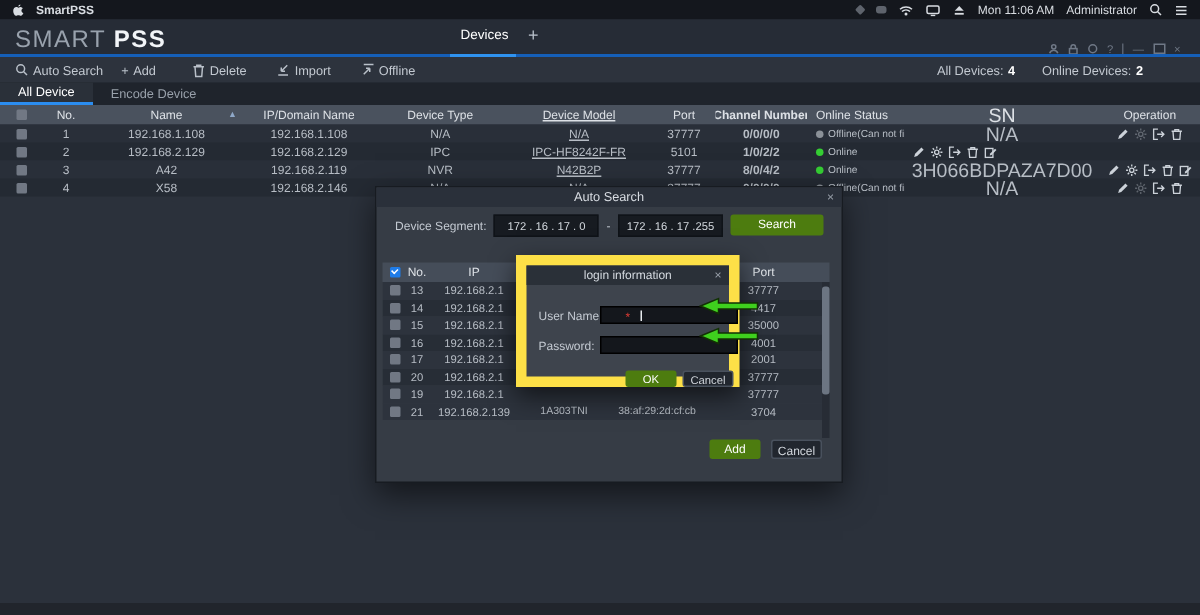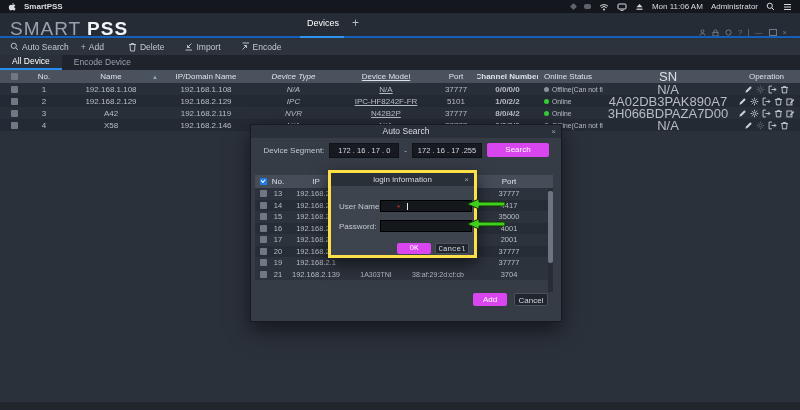--- a/index.html
+++ b/index.html
@@ -12,21 +12,21 @@
   .menubar{position:absolute;top:0;left:0;right:0;height:13px;background:#14171d;
            display:flex;align-items:center;padding:0 8px;gap:8px;font-size:8px;color:#d9dde2;}
   .menubar .app{font-weight:bold;font-size:8px;}
   .mb-right{margin-left:auto;display:flex;align-items:center;gap:8px;}
   .mbico{display:inline-flex;align-items:center;color:#c9ced5;}
   .blob{width:7px;height:5px;background:#7d848e;border-radius:2px;opacity:.7;}
   .blob.d{transform:rotate(45deg);width:5px;height:5px;border-radius:1px;}
 
   
   .titlebar{position:absolute;top:13px;left:0;right:0;height:23px;background:#262c36;}
-  .brand{position:absolute;left:10px;top:5px;font-size:19px;letter-spacing:1px;color:#99a2ad;}
+  .brand{position:absolute;left:10px;top:5px;font-size:16px;letter-spacing:1px;color:#99a2ad;}
   .brand b{color:#f2f5f8;}
   .tab-devices{position:absolute;left:303px;top:5px;font-size:9px;color:#fff;padding:0 4px;}
   .tab-add{position:absolute;left:352px;top:3px;font-size:12px;color:#b9c1cb;}
   .win-icons{position:absolute;right:13px;top:15px;display:flex;align-items:center;gap:6px;
              font-size:7.5px;color:#6f7886;}
   .win-sep{width:1px;height:7px;background:#59616e;}
   .maxbox{width:6px;height:5px;border:1px solid #6f7886;}
   .clockwrap{position:absolute;right:63px;top:23px;display:flex;align-items:center;gap:3px;
              font-size:8px;color:#cdd2d9;}
   .bell{position:absolute;right:12px;top:22px;color:#cdd2d9;}
@@ -46,21 +46,21 @@
   .subtabs{position:absolute;top:55px;left:0;right:0;height:15px;background:#1f242c;
            display:flex;font-size:8.5px;}
   .subtab{padding:0 12px;line-height:14px;color:#99a1ab;}
   .subtab.active{color:#fff;background:#2a3039;border-bottom:2px solid #2b8df0;line-height:13px;}
 
   
   .thead{position:absolute;top:70px;left:0;right:0;height:13px;background:#4a525e;display:flex;
          font-size:8px;color:#dde1e6;}
   .hc,.c{display:flex;align-items:center;justify-content:center;height:100%;overflow:hidden;white-space:nowrap;}
   .c0{width:28px;} .c1{width:32px;} .c2{width:102px;position:relative;} .c3{width:88px;}
-  .c4{width:87px;font-style:italic;} .c5{width:98px;text-decoration:underline;} .c6{width:42px;} .c7{width:61px;font-weight:bold;}
+  .c4{width:87px;} .c5{width:98px;text-decoration:underline;} .c6{width:42px;} .c7{width:61px;font-weight:bold;}
   .c8{width:65px;justify-content:flex-start;padding-left:6px;box-sizing:border-box;}
   .c9{width:130px;font-size:13px;} .c10{width:67px;gap:3px;}
   .sort{position:absolute;right:4px;font-size:6px;color:#8fa8c8;}
   .tbody{position:absolute;top:83px;left:0;right:0;}
   .trow{display:flex;height:12px;font-size:8px;color:#b7bdc5;background:#292f39;}
   .trow.alt{background:#242a33;}
   .cb{width:7px;height:7px;background:#717884;border-radius:1px;display:inline-block;}
   .cb.on{background:#1f7ce8;position:relative;}
   .cb.on::after{content:"";position:absolute;left:1.5px;top:1px;width:3px;height:1.5px;
                 border-left:1px solid #fff;border-bottom:1px solid #fff;transform:rotate(-45deg);}
@@ -72,48 +72,48 @@
   .bottomstrip{position:absolute;left:0;right:0;bottom:0;height:8px;background:#21252c;}
 
   
   .dlg{position:absolute;left:250px;top:124px;width:312px;height:198px;background:#363c45;
        border:1px solid #171b21;box-shadow:0 8px 20px rgba(0,0,0,.55);z-index:10;font-size:8px;box-sizing:border-box;}
   .dlg-title{height:13px;background:#2a303a;text-align:center;line-height:13px;font-size:8.5px;color:#d8dce2;position:relative;}
   .dlg-x{position:absolute;right:5px;top:0;color:#9aa1ab;font-size:8px;}
   .seg-row{display:flex;justify-content:flex-end;align-items:center;gap:5px;height:16px;margin:4px 12px 0 0;}
   .ipbox{width:68px;height:13px;background:#171b21;border:1px solid #0f1318;text-align:center;
          line-height:13px;font-size:7.5px;color:#d2d7dd;}
-  .btn-blue{background:#d946ef;color:#fff;text-align:center;border-radius:2px;}
+  .btn-blue{background:#4d7c0f;color:#fff;text-align:center;border-radius:2px;}
   .search-btn{width:62px;height:14px;line-height:14px;font-size:8px;}
   .ref-row{display:flex;align-items:center;height:15px;margin:2px 12px 0 8px;gap:14px;}
   .refitem{display:flex;align-items:center;gap:3px;color:#c3c9d1;}
   .sdn{margin-left:auto;} .sdn b{color:#fff;margin-left:3px;}
   .atable{position:absolute;left:4px;top:50px;width:298px;}
   .ahead{display:flex;height:13px;background:#454d59;color:#dde1e6;}
   .ac{display:flex;align-items:center;justify-content:center;height:100%;overflow:hidden;white-space:nowrap;}
   .a0{width:10px;padding-left:3px;} .a1{width:20px;} .a2{width:56px;} .a3{width:64px;font-size:7px;}
   .a4{width:60px;font-size:7px;} .a5{width:82px;}
   .arows{height:104px;overflow:hidden;}
   .arow{display:flex;height:11.5px;font-size:7.5px;color:#b7bdc5;background:#2d333d;}
   .arow.alt{background:#272d36;align-items:center;}
   .ascroll{position:absolute;right:0;top:13px;width:5px;height:104px;background:#272c35;}
   .athumb{position:absolute;left:0;top:3px;width:5px;height:72px;background:#6c7582;border-radius:2px;}
   .dlg-btns{position:absolute;right:13px;top:168px;display:flex;gap:7px;}
   .sm-btn{width:34px;height:13px;line-height:13px;font-size:8px;text-align:center;}
   .btn-dark{background:#21262e;border:1px solid #49515d;color:#d2d7dd;border-radius:2px;box-sizing:border-box;}
 
   
-  .modal{position:absolute;left:328px;top:170px;width:149px;height:88px;background:#3e444d;
-         border:3px solid #fde047;box-shadow:0 6px 16px rgba(0,0,0,.6);z-index:20;font-size:8px;box-sizing:border-box;}
+  .modal{position:absolute;left:344px;top:170px;width:149px;height:88px;background:#3e444d;
+         border:7px solid #fde047;box-shadow:0 6px 16px rgba(0,0,0,.6);z-index:20;font-size:8px;box-sizing:border-box;}
   .modal-title{height:13px;background:#2a3038;text-align:center;line-height:13px;color:#d5dae0;position:relative;}
   .mlabel{position:absolute;left:8px;color:#c3c9d1;}
   .minput{position:absolute;left:49px;width:92px;height:12px;background:#14171c;border:1px solid #000;box-sizing:border-box;}
   .req{position:absolute;left:16px;top:2px;color:#e03b33;font-size:8px;}
   .caret{position:absolute;left:26px;top:2px;width:1px;height:7px;background:#e8ebee;}
-  .mbtns{position:absolute;top:70px;left:66px;display:flex;gap:4px;font-family:Liberation Mono, monospace;}
+  .mbtns{position:absolute;top:70px;left:66px;display:flex;gap:4px;}
   .m-btn{width:34px;height:11px;line-height:11px;font-size:7.5px;text-align:center;}
 
   .arrow{position:absolute;z-index:30;}
 </style>
 </head>
 <body>
 
 <div id="stage">
 
   <div class="menubar">
@@ -238,21 +238,25 @@
           </svg>
       </span>
       <span>Import</span>
     </span>
     <span class="tbtn tb-gap3">
       <span class="tico">
         <svg width="9" height="9" viewBox="0 0 9 9">
             <path d="M1.5 7.5l4-4M5.5 3.5V6M5.5 3.5H3M1.5 1h6.5" stroke="#b9c0c9" fill="none"></path>
           </svg>
       </span>
-      <span>Encode</span>
+      <span>Offline</span>
+    </span>
+    <span class="tb-right">
+      <span><span>All Devices:</span><b>4</b></span>
+      <span><span>Online Devices:</span><b>2</b></span>
     </span>
   </div>
 
   <div class="subtabs">
     <span class="subtab active">All Device</span>
     <span class="subtab">Encode Device</span>
   </div>
 
   <div class="thead">
     <span class="hc c0">
@@ -321,21 +325,20 @@
         <span class="c c2">192.168.2.129</span>
         <span class="c c3">192.168.2.129</span>
         <span class="c c4">IPC</span>
         <span class="c c5">IPC-HF8242F-FR</span>
         <span class="c c6">5101</span>
         <span class="c c7">1/0/2/2</span>
         <span class="c c8">
           <i class="dot on"></i>
           <em>Online</em>
         </span>
-        <span class="c c9">4A02DB3PAK890A7</span>
         <span class="c c10">
           <span class="opi">
             <svg width="9" height="9" viewBox="0 0 10 10">
               <path d="M1.6 8.6l.7-2.4L7 1.5l1.6 1.6L3.9 7.8z" fill="currentColor"></path>
             </svg>
           </span>
           <span class="opi">
             <svg width="9" height="9" viewBox="0 0 10 10">
               <circle cx="5" cy="5" r="1.6" fill="none" stroke="currentColor"></circle>
               <path d="M5 .8v1.5M5 7.7v1.5M.8 5h1.5M7.7 5h1.5M2 2l1.1 1.1M6.9 6.9L8 8M8 2L6.9 3.1M3.1 6.9L2 8" stroke="currentColor"></path>

